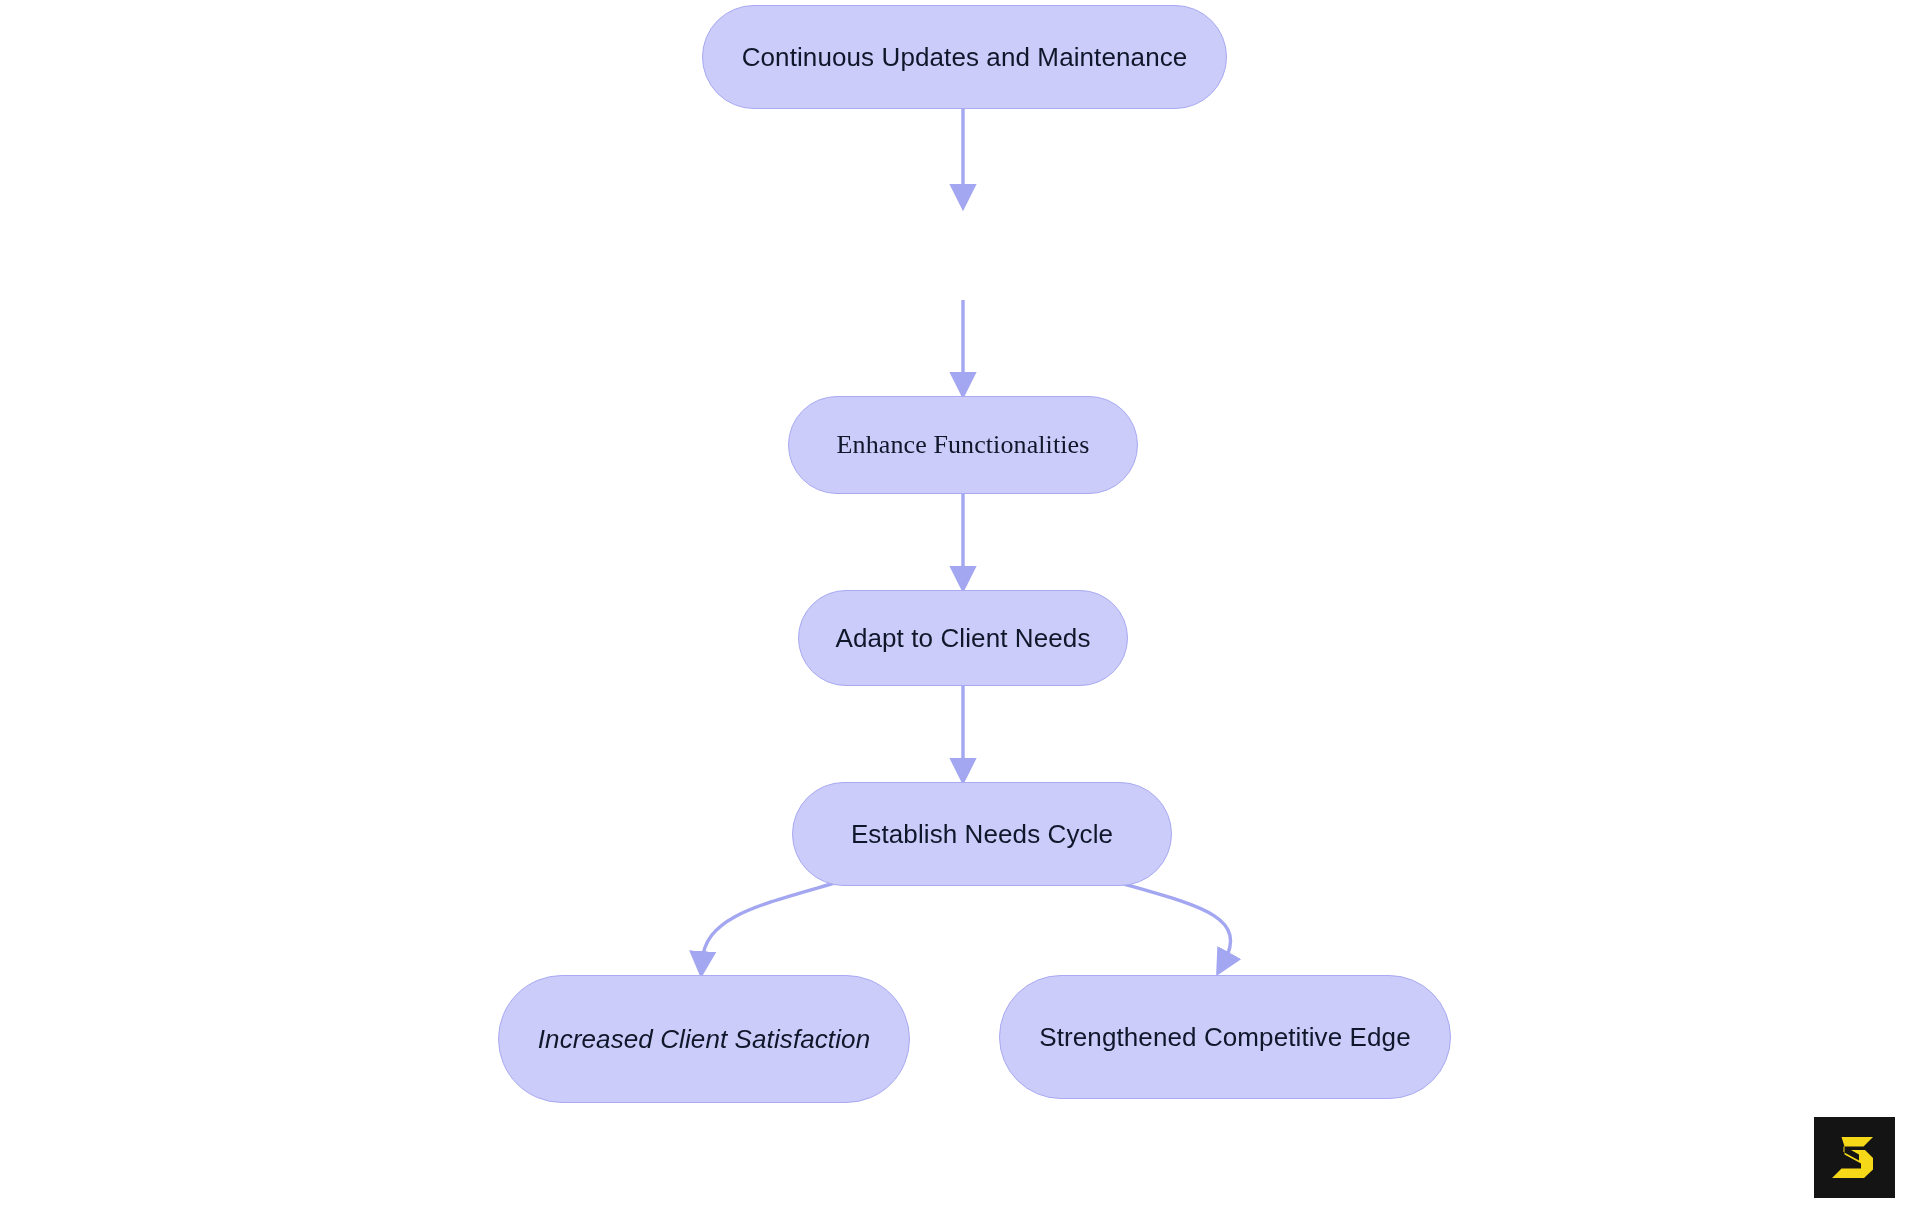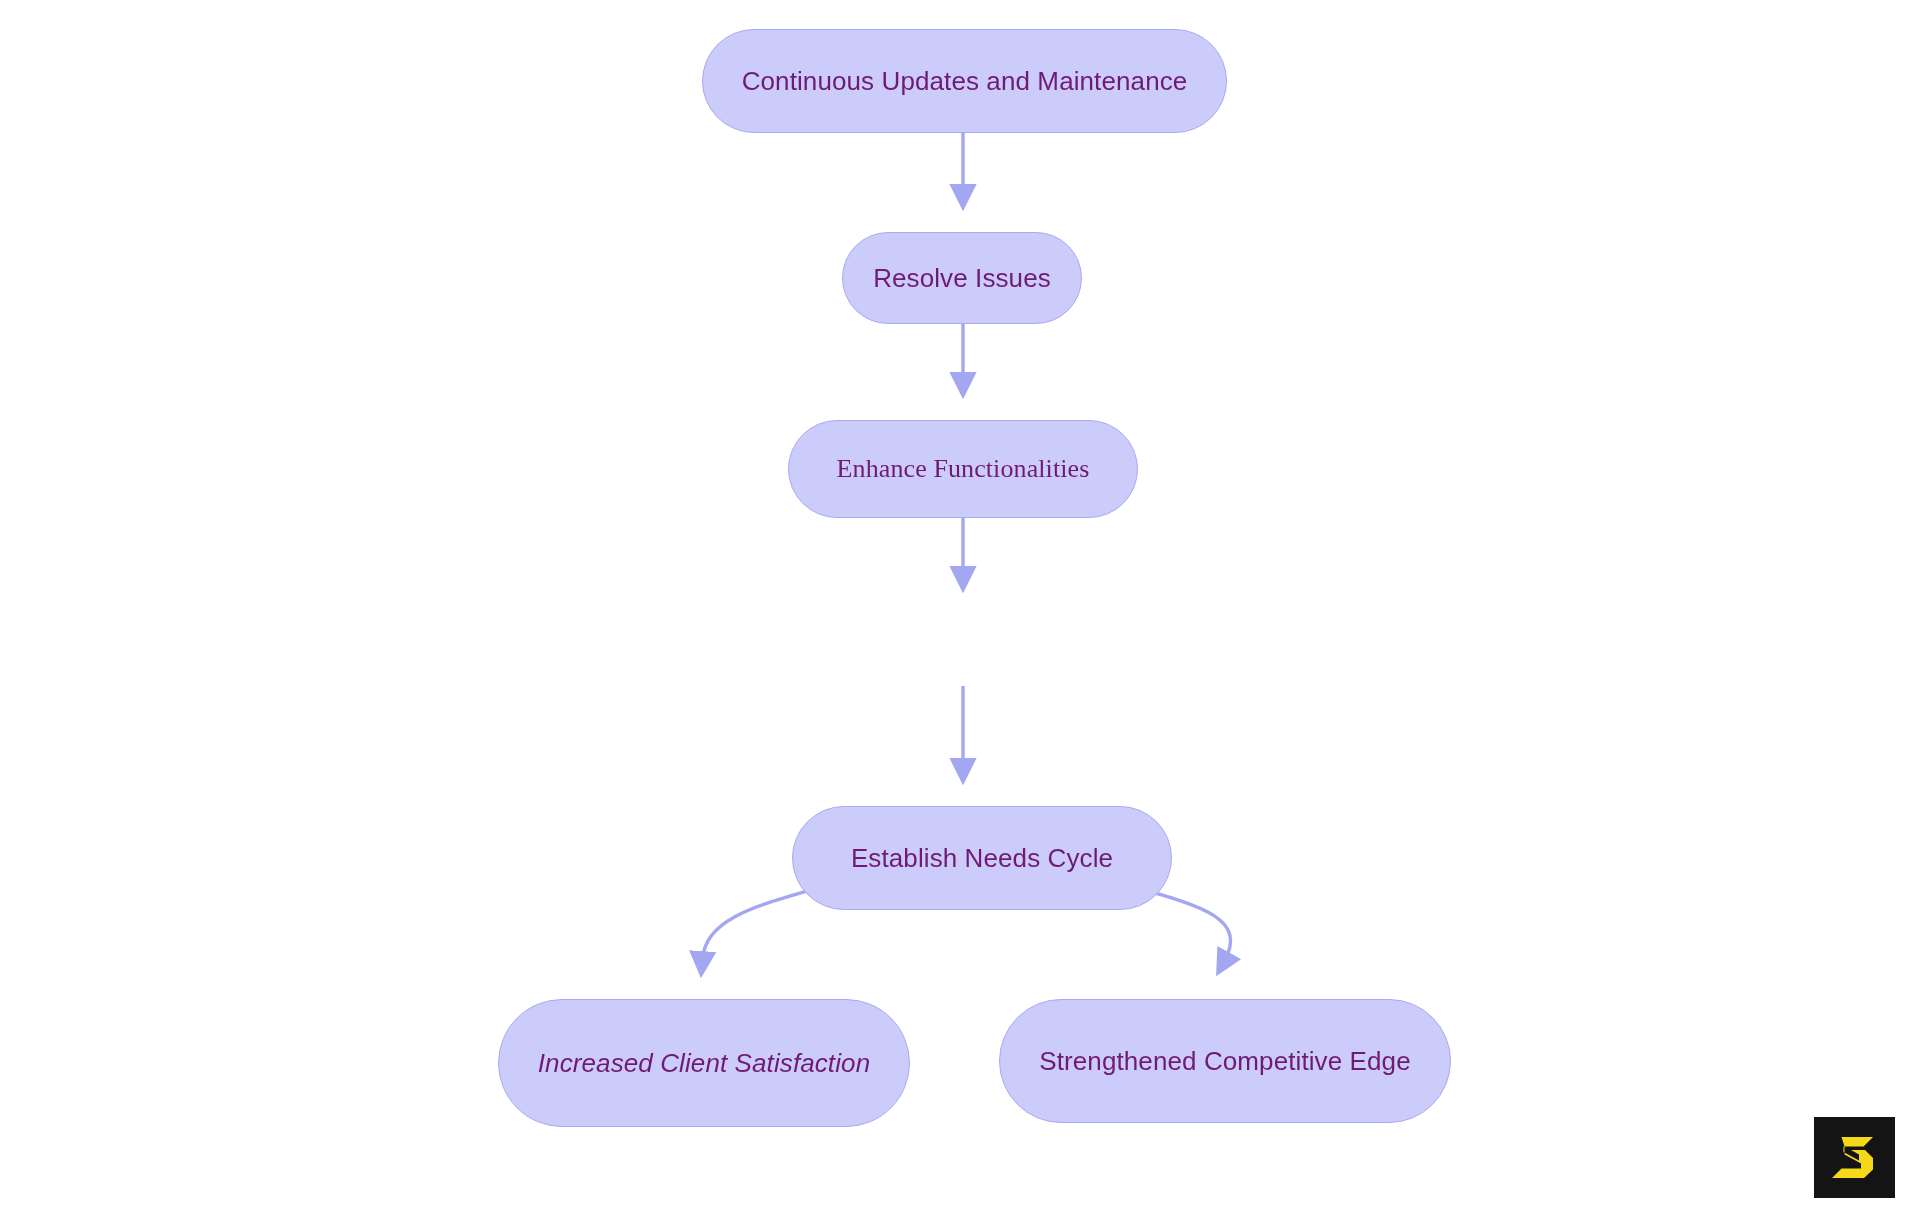--- a/index.html
+++ b/index.html
@@ -34,28 +34,27 @@
 
   .node {
     position: absolute;
     box-sizing: border-box;
     background: #cbccfa;
     border: 1.6px solid #a9aaf2;
     border-radius: 999px;
     display: flex;
     align-items: center;
     justify-content: center;
-    color: #701a75;
+    color: #0f172a;
     font-size: 26px;
     font-weight: 400;
     letter-spacing: 0.1px;
     line-height: 1.1;
     white-space: nowrap;
     font-family: "Liberation Sans", sans-serif;
-    margin-top: 24px;
   }
 
   .node-label {
     display: block;
   }
 
   
   #node-continuous-updates { left: 702px; top: 5px;    width: 525px; height: 104px; }
   #node-resolve-issues     { left: 842px; top: 208px;  width: 240px; height: 92px;  }
   #node-enhance-func       { left: 788px; top: 396px;  width: 350px; height: 98px; font-family: Liberation Serif, serif;  }
@@ -100,28 +99,28 @@
 
     <path d="M 845 880 C 760 905, 705 915, 702 962" fill="none" stroke="#a3a6f0" stroke-width="3.4" marker-end="url(#arrowhead)"></path>
 
     <path d="M 1110 880 C 1196 905, 1250 915, 1224 962" fill="none" stroke="#a3a6f0" stroke-width="3.4" marker-end="url(#arrowhead)"></path>
   </svg>
 
   <div class="node" id="node-continuous-updates">
     <span class="node-label">Continuous Updates and Maintenance</span>
   </div>
 
-  <div class="node" id="node-resolve-issues">
-    <span class="node-label">Resolve Issues</span>
-  </div>
 
   <div class="node" id="node-enhance-func">
     <span class="node-label">Enhance Functionalities</span>
   </div>
 
+  <div class="node" id="node-adapt-client">
+    <span class="node-label">Adapt to Client Needs</span>
+  </div>
 
   <div class="node" id="node-establish-cycle">
     <span class="node-label">Establish Needs Cycle</span>
   </div>
 
   <div class="node" id="node-increased-satis">
     <span class="node-label">Increased Client Satisfaction</span>
   </div>
 
   <div class="node" id="node-strengthened-edge">

